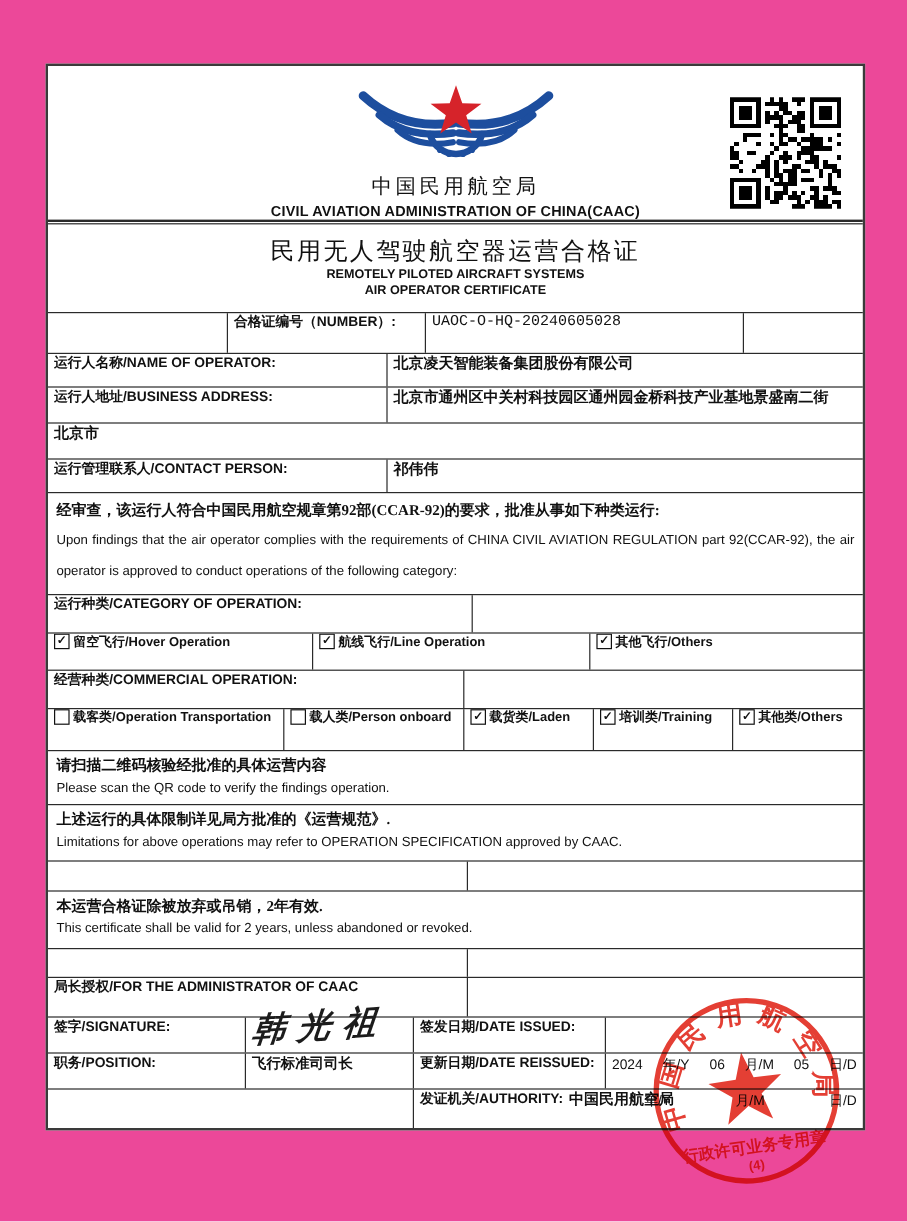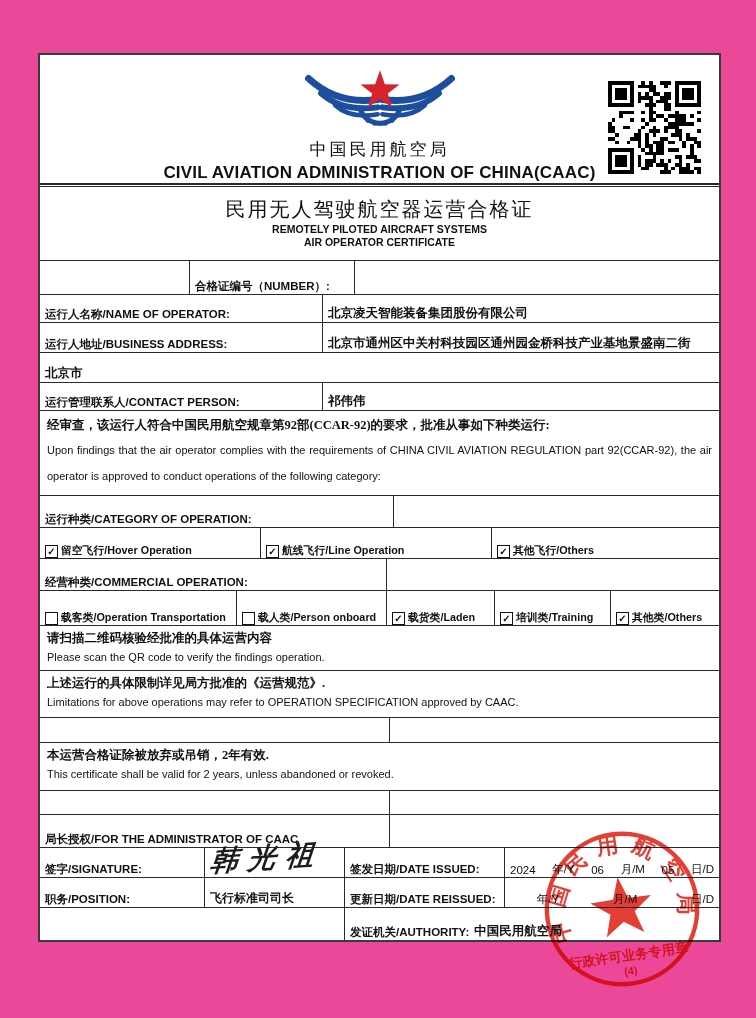--- a/index.html
+++ b/index.html
@@ -1,27 +1,27 @@
 <!DOCTYPE html>
 <html><head>
 <meta charset="utf-8">
 <style>
   html,body{margin:0;padding:0;background:#ffffff;}
   .page{position:relative;width:756px;height:1018px;background:#ec4899;overflow:hidden;
         font-family:"Liberation Sans",sans-serif;color:#111;}
   .cert{position:absolute;left:38px;top:53px;width:683px;height:889px;
         border:2px solid #3a3a3a;box-sizing:border-box;display:flex;flex-direction:column;background:#fff;}
   .r{display:flex;border-bottom:1px solid #2a2a2a;box-sizing:border-box;flex:0 0 auto;align-items:center;}
-  .c{box-sizing:border-box;height:100%;display:flex;align-items:flex-end;padding:0 5px;overflow:visible;}
+  .c{box-sizing:border-box;height:100%;display:flex;align-items:flex-start;padding:0 5px;overflow:visible;}
   .bR{border-right:1px solid #2a2a2a;}
   
   .header{height:130px;border-bottom-width:2px;position:relative;flex-direction:column;justify-content:flex-start;align-items:center;}
   .spacer{height:3px;border-bottom:none;}
   .org-cn{font-family:"Liberation Serif","DejaVu Serif",serif;font-size:17px;letter-spacing:3px;margin-top:2px;}
-  .org-en{font-size:17px;font-weight:bold;letter-spacing:.2px;margin-top:2px;}
+  .org-en{font-size:12px;font-weight:bold;letter-spacing:.2px;margin-top:2px;}
   .qr{position:absolute;right:18px;top:26px;width:93px;height:93px;}
   
   .title-sec{height:75px;border-top:1px solid #2a2a2a;flex-direction:column;justify-content:flex-start;}
   .title-cn{font-family:Liberation Sans, sans-serif;font-size:20px;letter-spacing:2px;margin-top:9px;}
   .title-en{font-size:10.5px;font-weight:bold;line-height:13px;}
   
   .lab{font-size:11.5px;font-weight:bold;white-space:nowrap;}
   .val{font-family:"Liberation Serif","DejaVu Serif",serif;font-size:12.5px;font-weight:bold;white-space:nowrap;}
   .num-val{font-family:"Liberation Mono","DejaVu Sans Mono",monospace;font-size:12.5px;white-space:nowrap;}
   
@@ -292,20 +292,23 @@
       <div class="title-cn">民用无人驾驶航空器运营合格证</div>
       <div class="title-en">REMOTELY PILOTED AIRCRAFT SYSTEMS</div>
       <div class="title-en">AIR OPERATOR CERTIFICATE</div>
     </div>
 
     <div class="r" style="height:34px">
       <div class="c bR" style="width:150px"></div>
       <div class="c bR" style="width:165px">
         <span class="lab">合格证编号（NUMBER）:</span>
         </div>
+      <div class="c bR" style="width:265px">
+        <span class="num-val">UAOC-O-HQ-20240605028</span>
+        </div>
       <div class="c" style="flex:1"></div>
     </div>
 
     <div class="r" style="height:28px">
       <div class="c bR" style="width:283px">
           <span class="lab">运行人名称/NAME OF OPERATOR:</span>
         </div>
       <div class="c" style="flex:1">
           <span class="val">北京凌天智能装备集团股份有限公司</span>
         </div>

